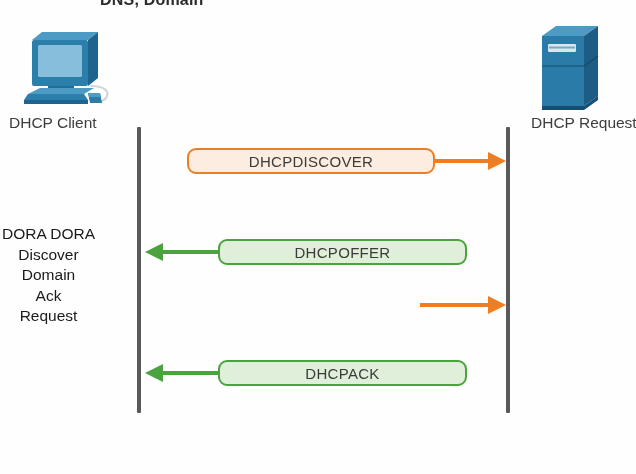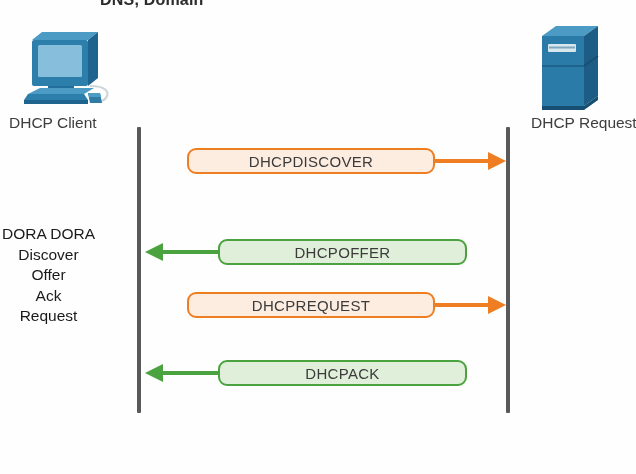--- a/index.html
+++ b/index.html
@@ -213,41 +213,40 @@
     </svg>
   </div>
   <div class="node-label server-label">DHCP Request</div>
 
   <div class="lifeline lifeline-client"></div>
   <div class="lifeline lifeline-server"></div>
 
   <div class="annotation">
     <div>DORA DORA</div>
     <div>Discover</div>
-    <div>Offer</div>
+    <div>Domain</div>
     <div>Ack</div>
     <div>Request</div>
   </div>
 
   <div class="msg-row" id="row-discover">
     <div class="shaft orange shaft-c2s"></div>
     <div class="head right orange head-c2s"></div>
     <div class="msg-box orange box-c2s">DHCPDISCOVER</div>
   </div>
 
   <div class="msg-row" id="row-offer">
     <div class="shaft green shaft-s2c"></div>
     <div class="head left green head-s2c"></div>
     <div class="msg-box green box-s2c">DHCPOFFER</div>
   </div>
 
   <div class="msg-row" id="row-request">
     <div class="shaft orange shaft-c2s"></div>
     <div class="head right orange head-c2s"></div>
-    <div class="msg-box orange box-c2s">DHCPREQUEST</div>
   </div>
 
   <div class="msg-row" id="row-ack">
     <div class="shaft green shaft-s2c"></div>
     <div class="head left green head-s2c"></div>
     <div class="msg-box green box-s2c">DHCPACK</div>
   </div>
 
 </div>
 

